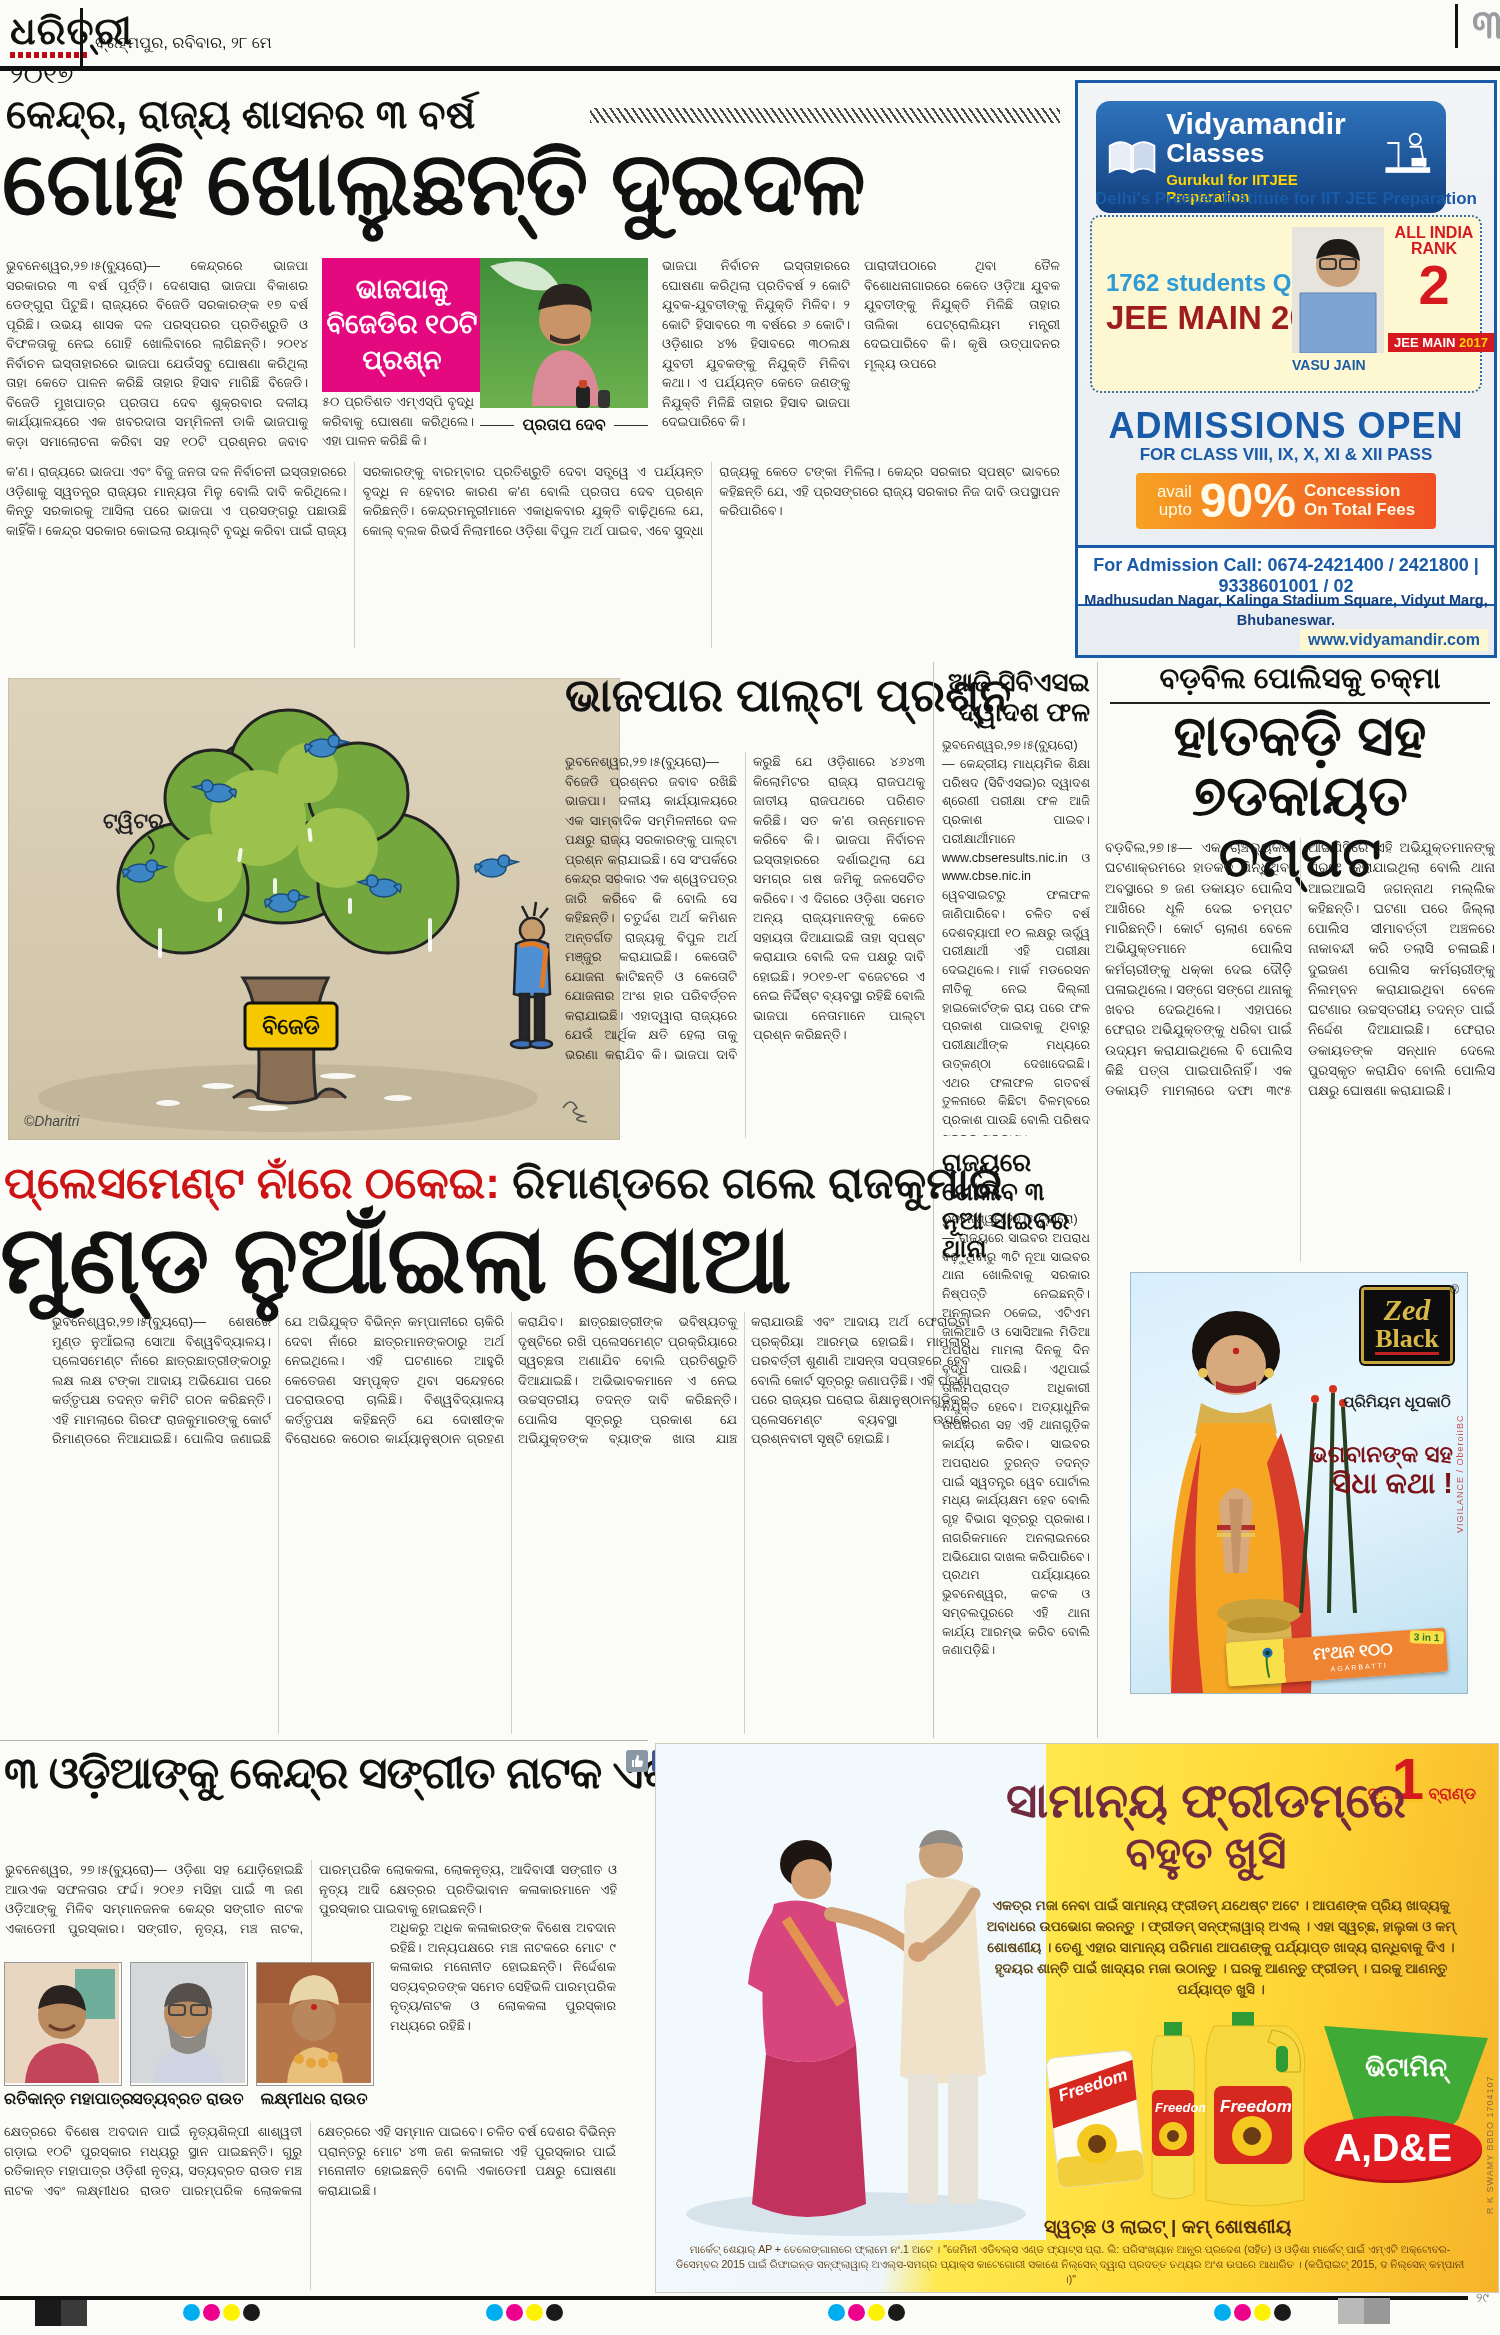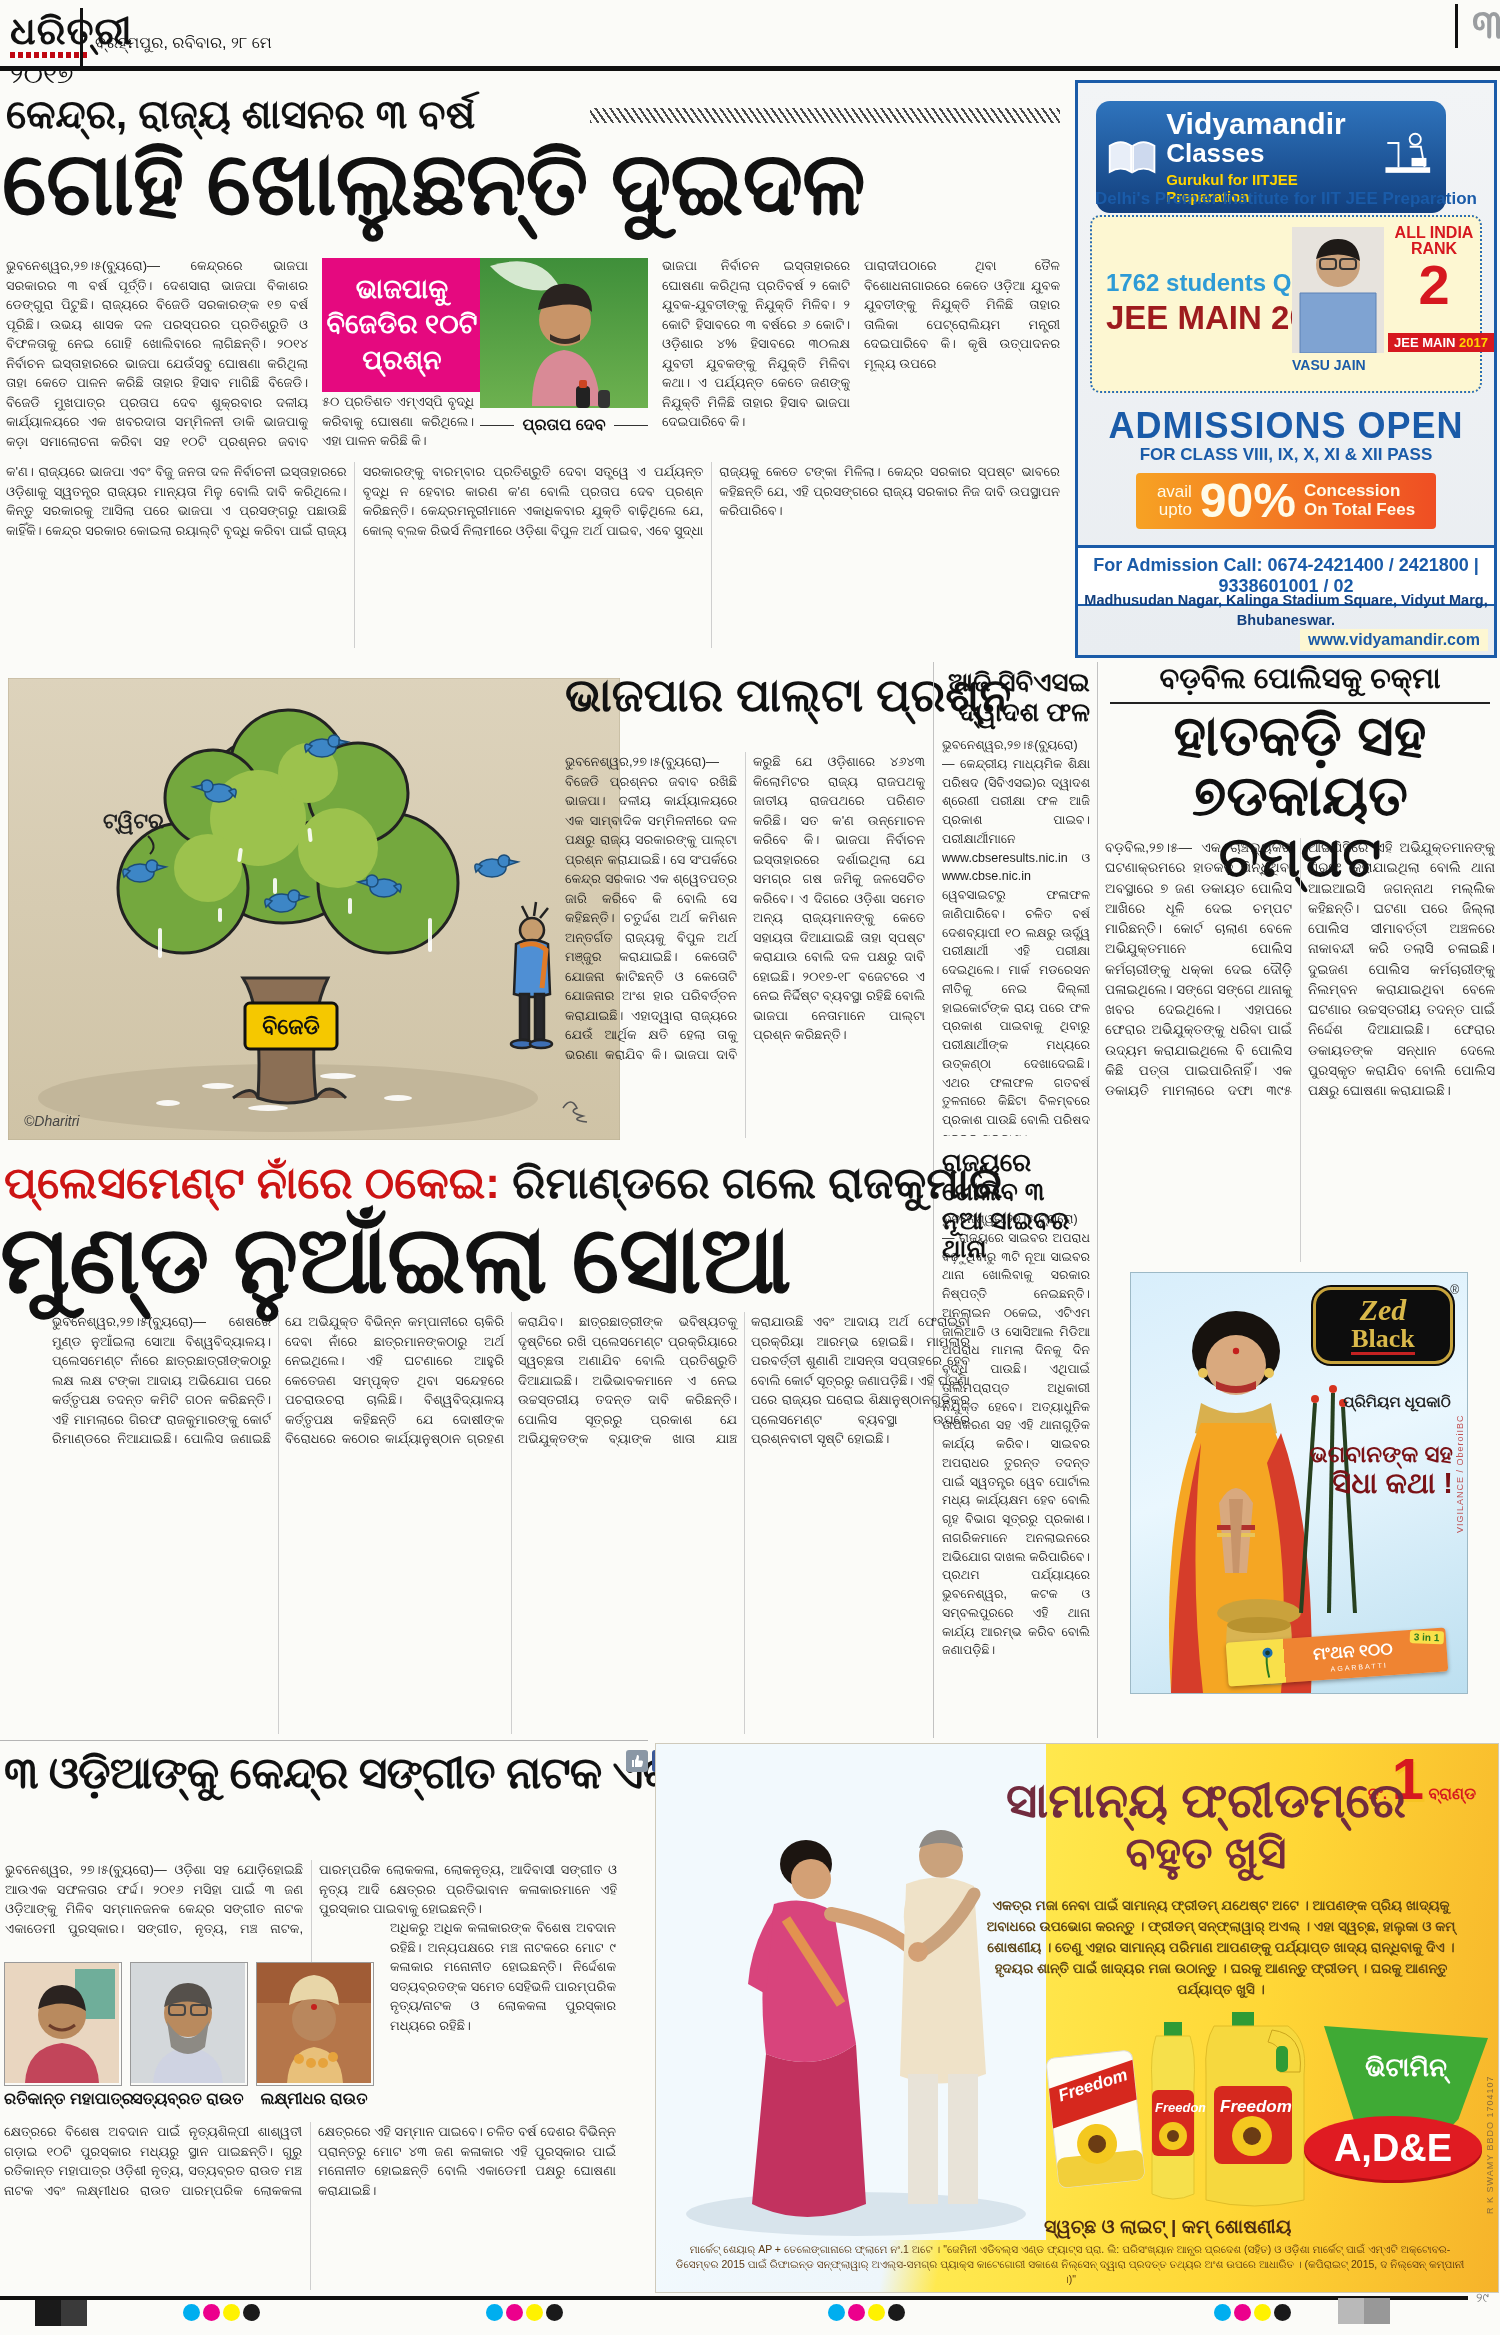--- a/index.html
+++ b/index.html
@@ -57,22 +57,22 @@
              display:flex;align-items:center;justify-content:center;gap:8px;}
   .vm-avail{font-size:17px;line-height:1.05;text-align:right;}
   .vm-90{font-size:48px;font-weight:800;line-height:.9;}
   .vm-conc{font-size:17px;font-weight:800;line-height:1.1;}
   .vm-call{border-top:3px solid #1a5ba8;border-bottom:2px solid #1a5ba8;color:#1a5ba8;font-weight:800;font-size:18px;
            text-align:center;padding:7px 0;background:#fff;}
   .vm-addr{color:#123f7d;font-weight:800;font-size:14.5px;text-align:center;line-height:1.35;}
   .vm-web{background:#fdf7d2;color:#1a5ba8;font-weight:800;font-size:16px;text-align:right;padding:2px 8px;}
   
   .zed{background:linear-gradient(160deg,#d8eefb 0%,#eaf7fe 45%,#bcdff0 100%);border:1px solid #9db9c6;}
-  .zed-logo{background:#0d0d0d;border:3px solid #c8a43c;border-radius:18px;box-shadow:0 0 0 2px #0d0d0d;
-            color:#d9b84a;text-align:center;padding:6px 24px;font-family:"Liberation Serif","DejaVu Serif",serif;}
+  .zed-logo{background:#0d0d0d;border:3px solid #c8a43c;border-radius:4px;box-shadow:0 0 0 2px #0d0d0d;
+            color:#d9b84a;text-align:center;padding:6px 0;font-family:"Liberation Serif","DejaVu Serif",serif;}
   .zed-b1{font-size:30px;font-style:italic;font-weight:bold;line-height:.95;}
   .zed-b2{font-size:26px;font-weight:bold;border-bottom:3px solid #c42222;display:inline-block;line-height:1.05;}
   .zed-sub{font-weight:bold;font-size:15px;color:#222;text-align:center;}
   .zed-tag{color:#7a1216;font-weight:800;text-align:right;line-height:1.15;}
   .zed-cred{color:#b33;font-size:9px;letter-spacing:1px;writing-mode:vertical-rl;transform:rotate(180deg);opacity:.85;}
   
   .fad{background:linear-gradient(100deg,#f3fafe 0%,#eef6fb 34%,#ffe94f 40%,#ffd736 70%,#f6b32a 100%);border:1px solid #cfcabb;}
   .f-h{color:#722b3e;font-weight:800;text-align:center;line-height:1.12;}
   .f-body{color:#5c4314;font-size:13.5px;line-height:1.55;text-align:center;font-weight:bold;}
   .f-no1{color:#d6181f;font-weight:800;line-height:.8;text-align:center;}

